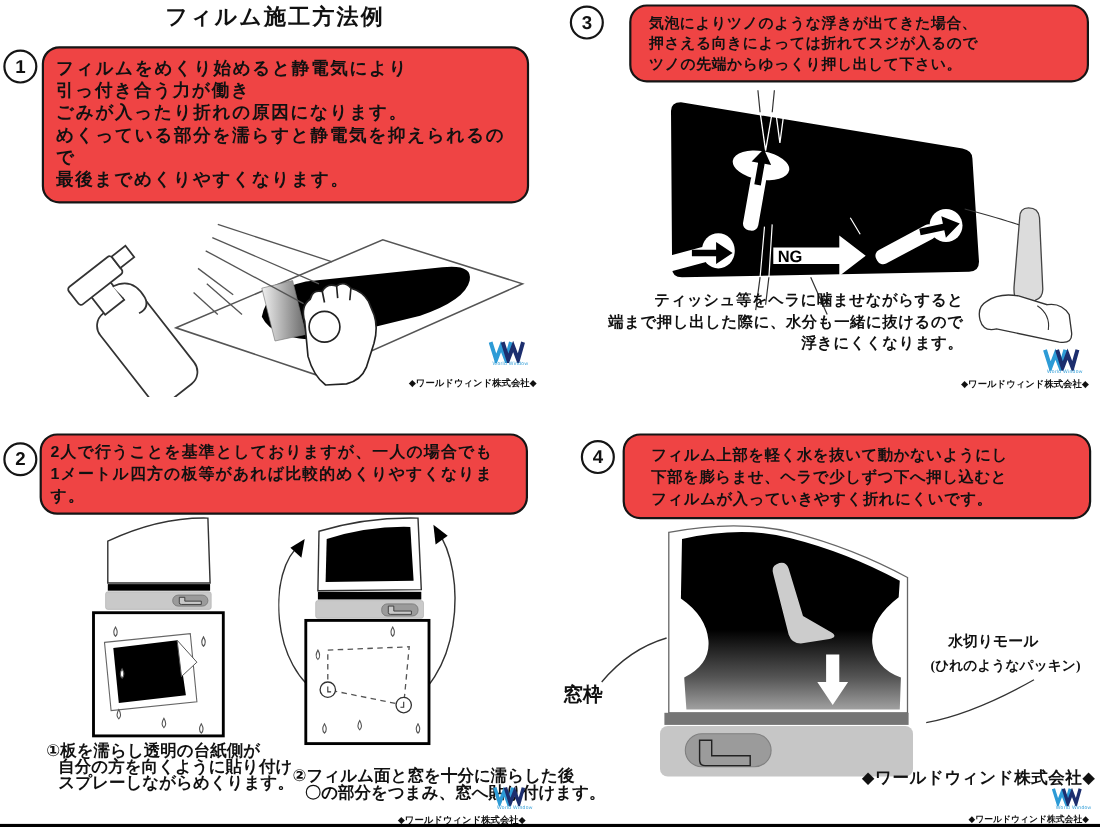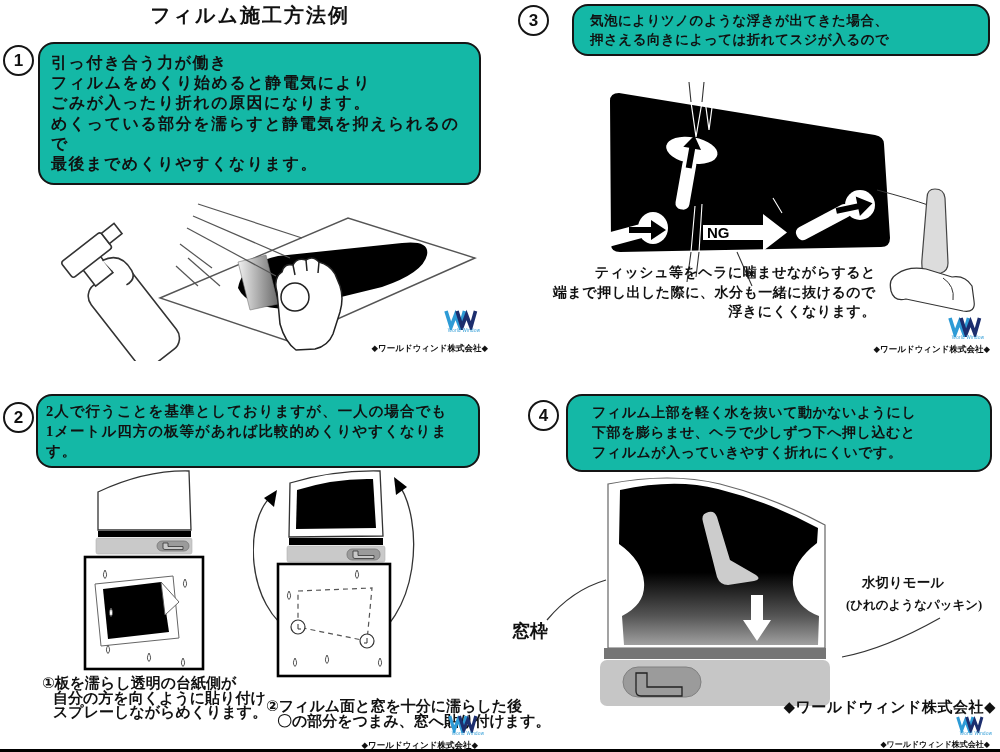--- a/index.html
+++ b/index.html
@@ -7,22 +7,22 @@
     width:1000px;height:752px;position:relative;background:#ffffff;
     font-family:"Liberation Sans","DejaVu Sans",sans-serif;color:#111;overflow:hidden;
   }
   .abs{position:absolute;text-align:right;}
   #title{left:140px;top:2px;width:210px;text-align:right;font-size:20px;font-weight:700;letter-spacing:2px;}
   .stepnum{
     position:absolute;width:27px;height:27px;border:2px solid #151515;border-radius:50%;
     text-align:center;line-height:27px;font-size:17px;font-weight:700;background:#fff;
   }
   .note-box{
-    position:absolute;border:2.2px solid #151515;border-radius:16px;background:#14b8a6;
-    font-weight:700;color:#111;box-sizing:border-box;font-family:Liberation Serif, serif;
+    position:absolute;border:2.2px solid #151515;border-radius:16px;background:#ef4444;
+    font-weight:700;color:#111;box-sizing:border-box;
   }
   #box1{left:38px;top:42px;width:443px;padding:9px 5px 9px 11px;font-size:16px;line-height:20.2px;letter-spacing:1.5px;}
   #box2{left:36px;top:394px;width:444px;padding:5px 4px 5px 8px;font-size:14.5px;line-height:20px;letter-spacing:1px;}
   #box3{left:572px;top:4px;width:418px;padding:5px 6px 5px 16px;font-size:13.5px;line-height:19px;letter-spacing:.5px;}
   #box4{left:566px;top:394px;width:426px;padding:7px 6px 7px 24px;font-size:14px;line-height:20px;letter-spacing:.5px;}
   .cap{position:absolute;font-weight:700;font-size:15px;line-height:14.5px;color:#111;}
   .cap .ind{padding-left:11px;}
   #tip3{left:553px;top:263px;font-weight:700;font-size:14px;line-height:19.5px;letter-spacing:.5px;}
   .lbl{position:absolute;font-weight:700;color:#111;white-space:nowrap;}
   #lbl-madowaku{left:512px;top:619px;font-size:18px;}
@@ -35,22 +35,22 @@
   #bottom-rule{left:0;top:749px;width:1000px;height:2.5px;background:#000;}
   svg{display:block;}
 </style>
 </head>
 <body>
 
 <div id="title" class="abs">フィルム施工方法例</div>
 
 <div class="stepnum" style="left:3px;top:45px;">1</div>
 <div id="box1" class="note-box">
+  <div>フィルムをめくり始めると静電気により</div>
   <div>引っ付き合う力が働き</div>
-  <div>フィルムをめくり始めると静電気により</div>
   <div>ごみが入ったり折れの原因になります。</div>
   <div>めくっている部分を濡らすと静電気を抑えられるので</div>
   <div>最後までめくりやすくなります。</div>
 </div>
 
 <div class="abs" style="left:30px;top:166px;">
 <svg width="480" height="195" viewBox="0 0 480 195">
   <defs>
     <linearGradient id="peelGrad" x1="0" y1="0" x2="1" y2="0">
       <stop offset="0" stop-color="#f0f0f0"></stop>
@@ -94,20 +94,21 @@
     <polyline points="13,2 18,18 22.5,6 27,18 31.5,2" fill="none" stroke="#1c2e6e" stroke-width="3.6"></polyline>
   </svg>
   <div class="logo-sub">World Window</div>
 </div>
 <div class="company-sm" style="left:356px;top:343px;width:132px;">◆ワールドウィンド株式会社◆</div>
 
 <div class="stepnum" style="left:518px;top:5px;">3</div>
 <div id="box3" class="note-box">
   <div>気泡によりツノのような浮きが出てきた場合、</div>
   <div>押さえる向きによっては折れてスジが入るので</div>
+  <div>ツノの先端からゆっくり押し出して下さい。</div>
 </div>
 
 <div class="abs" style="left:545px;top:80px;">
 <svg width="450" height="240" viewBox="0 0 450 240" font-family="Liberation Sans, DejaVu Sans, sans-serif">
 
   <path d="M74,13 L330,55 Q339,57 339,64 L345,158 Q345,167 336,167 L75,172 Q66,172 66,164 L65,21 Q65,13 74,13 Z" fill="#000"></path>
 
   <path d="M146,22 L151,57 L157,22" fill="none" stroke="#fff" stroke-width="1.2"></path>
   <path d="M160,20 L164,50 L168,20" fill="none" stroke="#fff" stroke-width="1.2"></path>
   <path d="M144,2 L146,22 M159,2 L157,22" fill="none" stroke="#333" stroke-width="1.1"></path>

